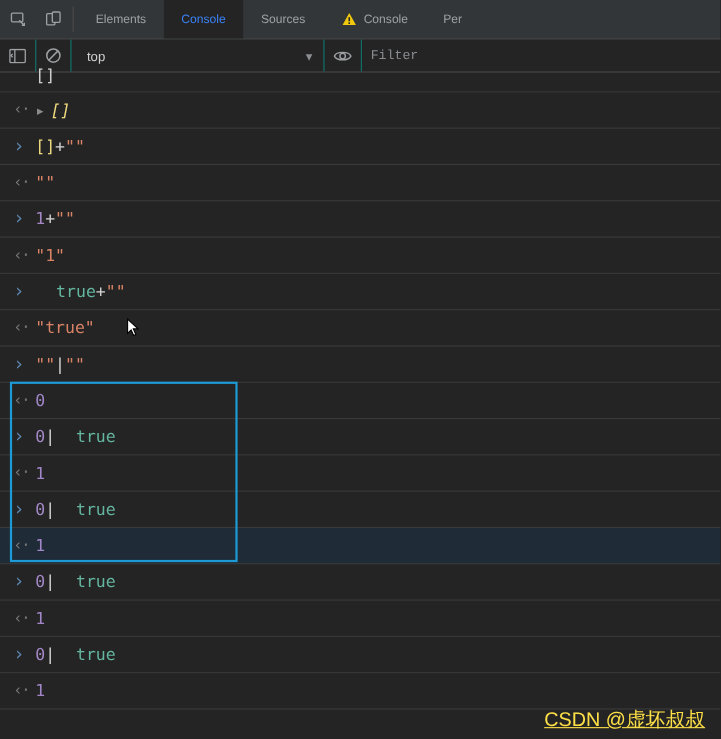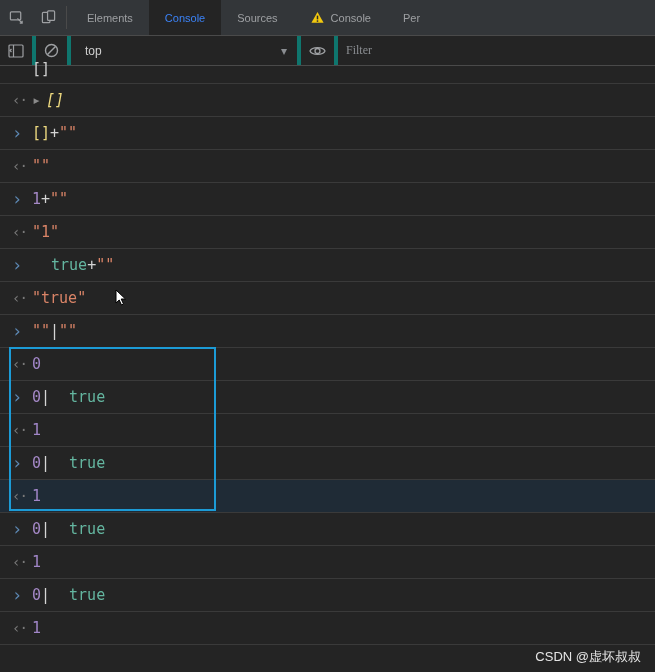--- a/index.html
+++ b/index.html
@@ -45,32 +45,32 @@
     font-family: -apple-system,"Segoe UI",sans-serif;
     font-size: 12px;
   }
   .tb-item {
     display: flex;
     align-items: center;
     height: 100%;
     padding: 0 8px;
     color: #9ea0a3;
   }
-  .tb-item.sep { border-right: 4px solid #0f766e; }
+  .tb-item.sep { border-right: 1px solid #0f766e; }
   .context-select {
     flex: 0 0 230px;
     justify-content: space-between;
     padding: 0 10px 0 14px;
     color: #cfcfcf;
   }
   .filter-input {
     background: transparent;
     border: none;
     color: #eab308;
-    font-family: Liberation Serif, serif;
+    font-family: Liberation Mono, monospace;
     font-size: 12px;
     width: 200px;
     outline: none;
   }
   .filter-input::placeholder { color: #8a8d91; }
 
   .console-area { position: relative; }
   .row {
     display: flex;
     align-items: center;
@@ -117,22 +117,23 @@
     position: absolute;
     border: 2px solid #1c9bd6;
     pointer-events: none;
   }
 
   .watermark {
     position: absolute;
     bottom: 6px;
     right: 14px;
     font-family: -apple-system,"Segoe UI",sans-serif;
-    font-size: 13px;
-    color: #e5e5e5;
+    font-size: 18px;
+    color: #fde047;
+    text-decoration: underline;
   }
 
   
   .tk-punc   { color: #ecd87f; }
   .tk-num    { color: #a488c6; }
   .tk-op     { color: #d5d5d5; }
   .tk-str    { color: #da8467; }
   .tk-bool   { color: #64b6a0; margin-left: 19px; }
   .tk-grey   { color: #cfcfcf; }
   .tk-numout { color: #a186c8; }

